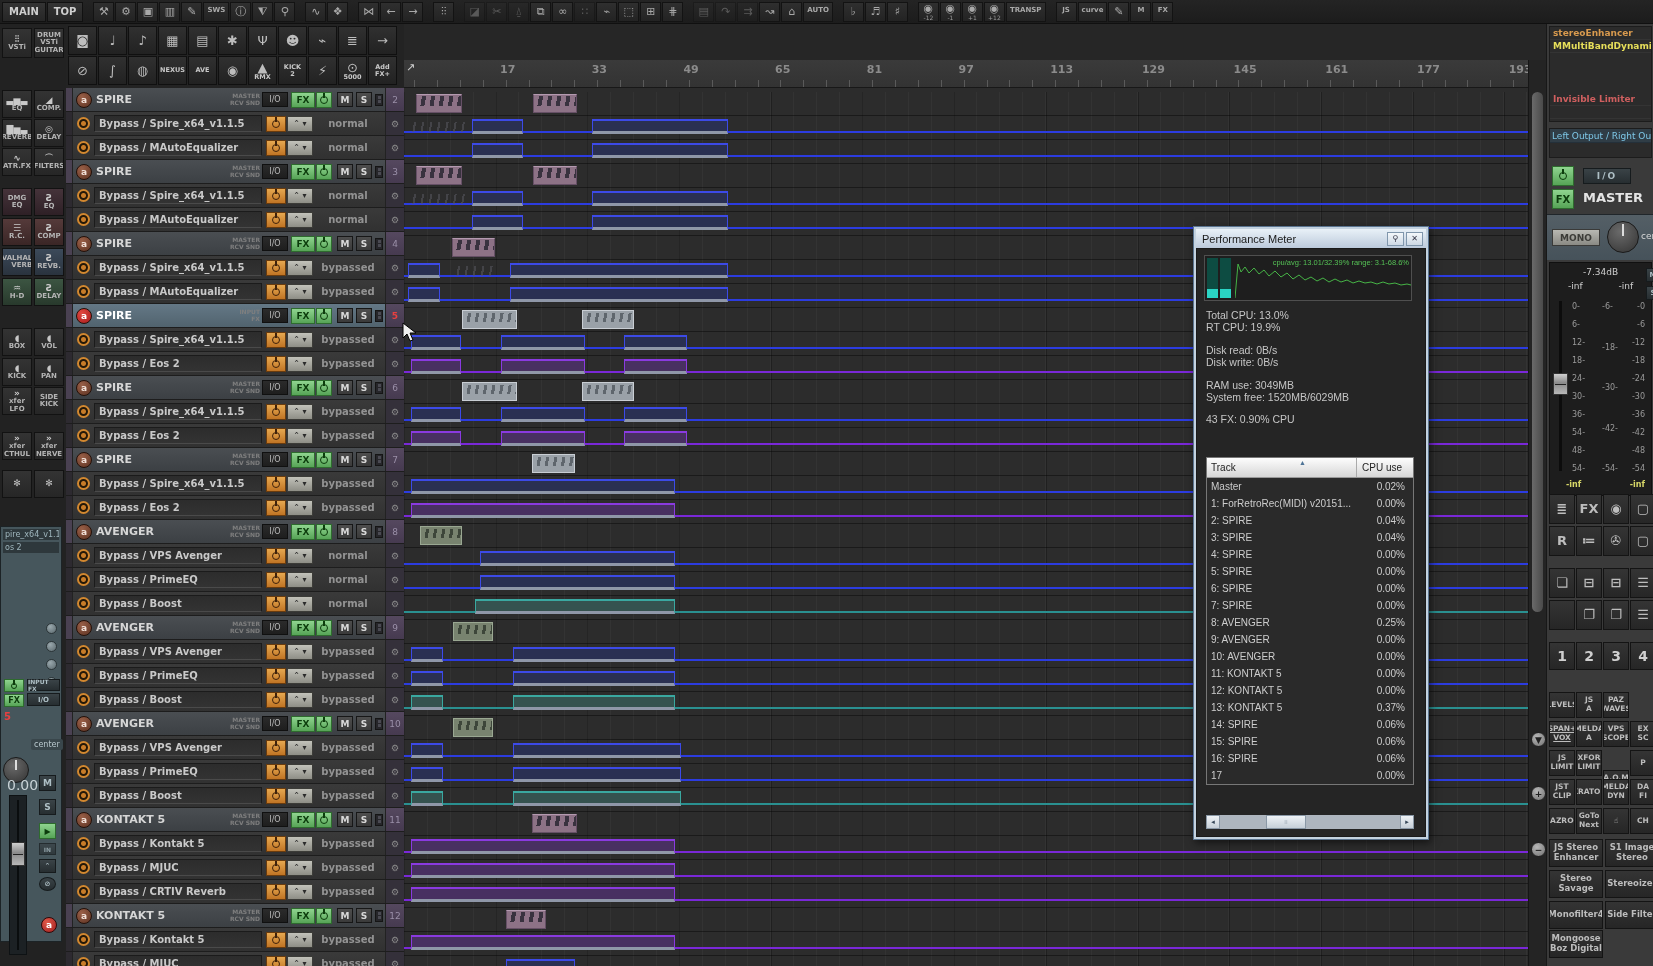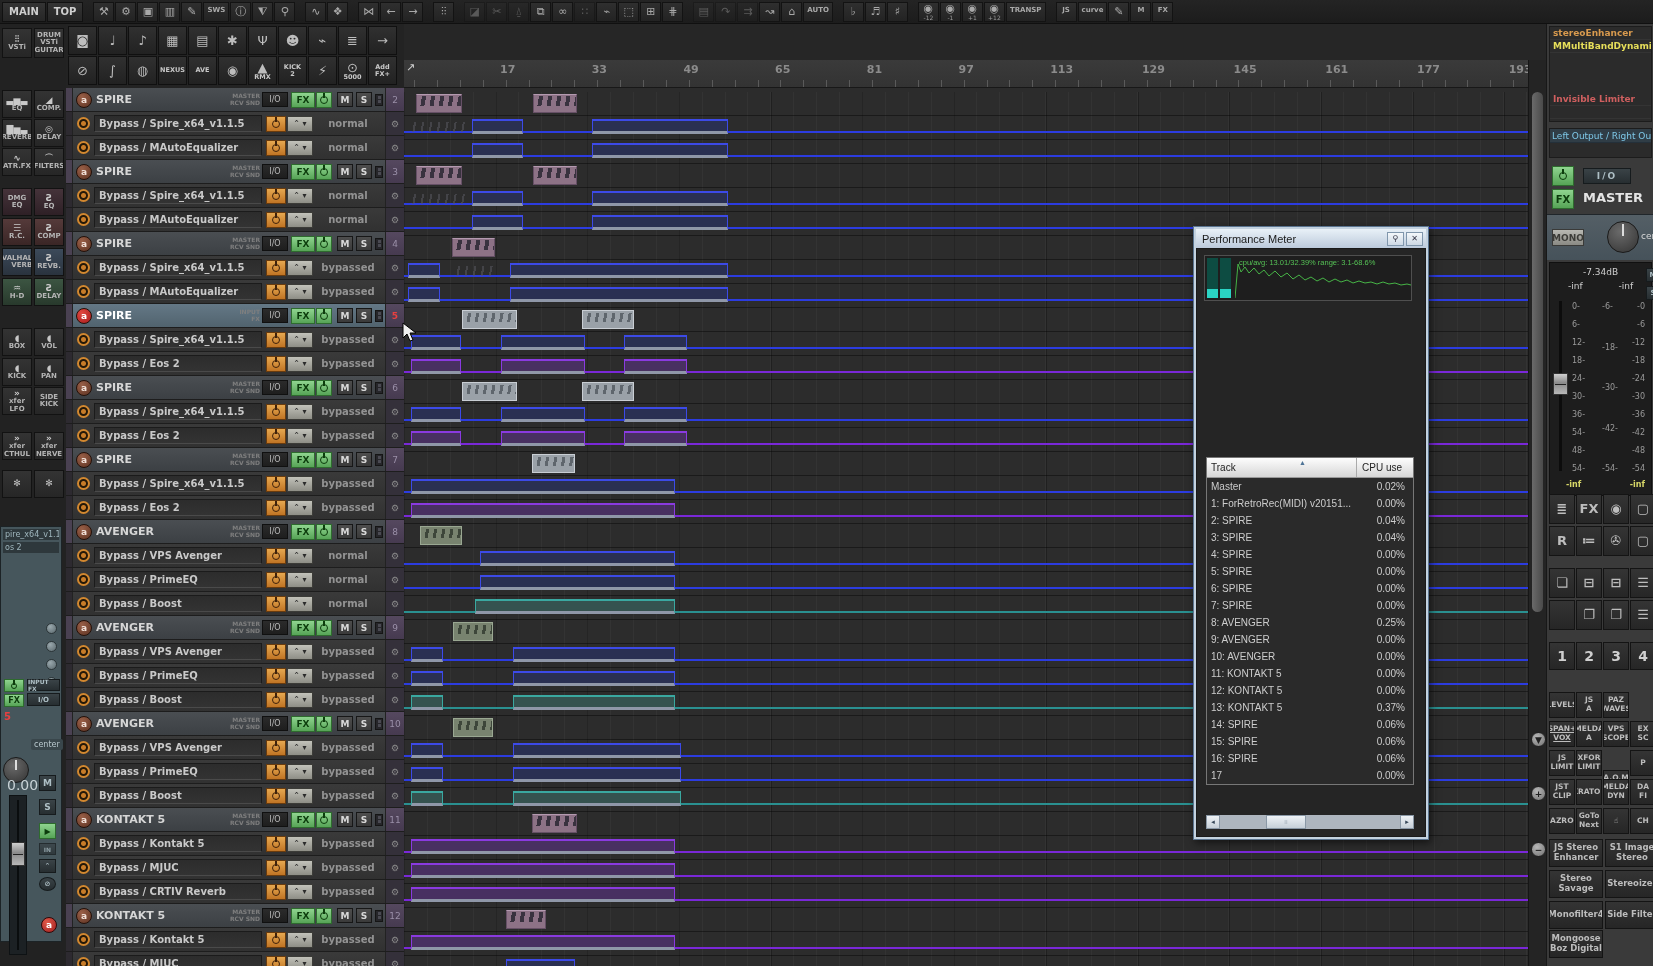--- a/index.html
+++ b/index.html
@@ -138,21 +138,21 @@
   
   #right{position:absolute;left:1546px;top:24px;width:107px;height:942px;background:#3a3a3a;border-left:1px solid #181818;overflow:hidden;}
   #mfxlist{position:absolute;left:2px;top:2px;width:103px;height:96px;background:#2b2b2b;border:1px solid #1c1c1c;}
   .mfxrow{height:13px;font-size:9px;line-height:13px;padding-left:3px;border-bottom:1px solid #343434;
     overflow:hidden;white-space:nowrap;font-weight:bold;}
   #mout{position:absolute;left:2px;top:104px;width:103px;height:30px;background:#2b2b2b;border:1px solid #1c1c1c;}
   .moutrow{height:14px;font-size:9px;line-height:14px;padding-left:2px;color:#7ec8e8;background:#303d46;
     overflow:hidden;white-space:nowrap;border-bottom:1px solid #24303a;}
   #mhdr{position:absolute;left:0;top:138px;width:107px;height:52px;}
   #mmix{position:absolute;left:0;top:190px;width:107px;height:46px;background:linear-gradient(#545f66,#46525a);border-top:1px solid #20262a;}
-  .mono{position:absolute;left:5px;top:14px;width:32px;height:17px;background:linear-gradient(#b8b8b2,#8a8a84);
+  .mono{position:absolute;left:5px;top:14px;width:48px;height:17px;background:linear-gradient(#b8b8b2,#8a8a84);
     border:1px solid #3a3a38;color:#3c3c38;font-size:9px;font-weight:bold;display:flex;align-items:center;justify-content:center;text-align:right;}
   #meterbox{position:absolute;left:2px;top:238px;width:103px;height:234px;background:#1d1d1d;border:1px solid #101010;
     color:#9a9a9a;font-size:8px;}
   .mscale{position:absolute;top:40px;bottom:22px;display:flex;flex-direction:column;justify-content:space-between;line-height:1;}
   .mtrack{position:absolute;left:9px;top:38px;bottom:24px;width:3px;background:#0c0c0c;}
   .minf{color:#d8d868;font-weight:bold;}
   .sidetiles{position:absolute;left:99px;top:244px;display:flex;flex-direction:column;gap:4px;}
   .rgbtn{position:absolute;background:linear-gradient(#343434,#262626);border:1px solid #141414;color:#bdbdbd;
     font-size:7.5px;font-weight:bold;display:flex;align-items:center;justify-content:center;text-align:center;
     line-height:1.15;white-space:pre-line;overflow:hidden;flex-direction:column;}
@@ -164,21 +164,21 @@
     border:1px solid #5a7490;box-shadow:2px 3px 8px rgba(0,0,0,.55);padding:2px;font-family:"Liberation Sans",sans-serif;}
   #perf-title{height:19px;background:linear-gradient(#e9f1f8,#bccadb);display:flex;align-items:center;
     padding:0 3px 0 6px;font-size:11px;color:#1a1a1a;}
   #perf-title .t{flex:1;}
   .wbtn{width:17px;height:14px;background:linear-gradient(#f4f8fb,#cdd8e4);border:1px solid #8096ac;
     font-size:8px;color:#334;display:flex;align-items:center;justify-content:center;margin-left:2px;}
   #perf-body{position:absolute;left:2px;top:21px;right:2px;bottom:2px;background:#252525;border:1px solid #1a1a1a;}
   #cpugraph{position:absolute;left:7px;top:6px;width:208px;height:46px;border:1px solid #4f4f4f;background:#1e1e1e;}
   .vmeter{position:absolute;top:2px;width:11px;height:40px;background:#0d4c42;}
   .vmeter::after{content:'';position:absolute;left:0;right:0;bottom:0;height:9px;background:#2ad4c4;}
-  #graphlabel{position:absolute;left:34px;top:2px;right:2px;font-size:7.5px;color:#55c055;white-space:nowrap;overflow:hidden;}
+  #graphlabel{position:absolute;left:34px;top:2px;right:2px;font-size:7.5px;color:#55c055;white-space:nowrap;overflow:hidden;text-align:right;}
   #stats{position:absolute;left:9px;top:60px;width:215px;font-size:10.5px;color:#c6c6c6;line-height:1.18;}
   #stats .gap{height:10px;}
   #ptable{position:absolute;left:9px;top:208px;width:208px;border:1px solid #777;background:#2a2a2a;}
   #phead{display:flex;height:20px;background:linear-gradient(#fdfdfd,#d6d6d6);border-bottom:1px solid #999;
     font-size:10px;color:#222;position:relative;}
   #phead .c1{width:150px;border-right:1px solid #aaa;padding:4px 0 0 4px;}
   #phead .c2{flex:1;padding:4px 0 0 5px;}
   .sortarrow{position:absolute;left:92px;top:1px;font-size:7px;color:#4d7396;}
   .prow{display:flex;height:17px;font-size:10px;color:#cdcdcd;line-height:17px;}
   .prow .c1{width:150px;padding-left:4px;overflow:hidden;white-space:nowrap;}
@@ -1378,20 +1378,32 @@
   </div>
   <div id="perf-body">
     <div id="cpugraph">
       <div class="vmeter" style="left:2px;"></div>
       <div class="vmeter" style="left:15px;"></div>
       <div id="graphlabel">cpu/avg: 13.01/32.39%   range: 3.1-68.6%</div>
       <svg width="176" height="44" style="position:absolute;left:30px;top:0;">
         <polyline fill="none" stroke="#46b446" stroke-width="1" points="0,42 3,8 6,16 10,11 14,17 19,12 24,18 29,14 34,20 40,15 46,21 52,17 58,23 64,19 70,24 76,21 82,25 88,22 94,26 100,23 106,26 112,24 118,27 124,25 130,27 136,26 142,28 148,26 154,28 160,27 166,29 172,28 176,29"></polyline>
       </svg>
     </div>
+    <div id="stats">
+        <div>Total CPU: 13.0%</div>
+        <div>RT CPU: 19.9%</div>
+        <div class="gap"></div>
+        <div>Disk read: 0B/s</div>
+        <div>Disk write: 0B/s</div>
+        <div class="gap"></div>
+        <div>RAM use: 3049MB</div>
+        <div>System free: 1520MB/6029MB</div>
+        <div class="gap"></div>
+        <div>43 FX: 0.90% CPU</div>
+      </div>
     <div id="ptable">
       <div id="phead">
         <span class="c1">Track</span>
         <span class="c2">CPU use</span>
         <span class="sortarrow">▲</span>
       </div>
       <div id="pbody">
           <div class="prow">
             <span class="c1">Master</span>
             <span class="c2">0.02%</span>

